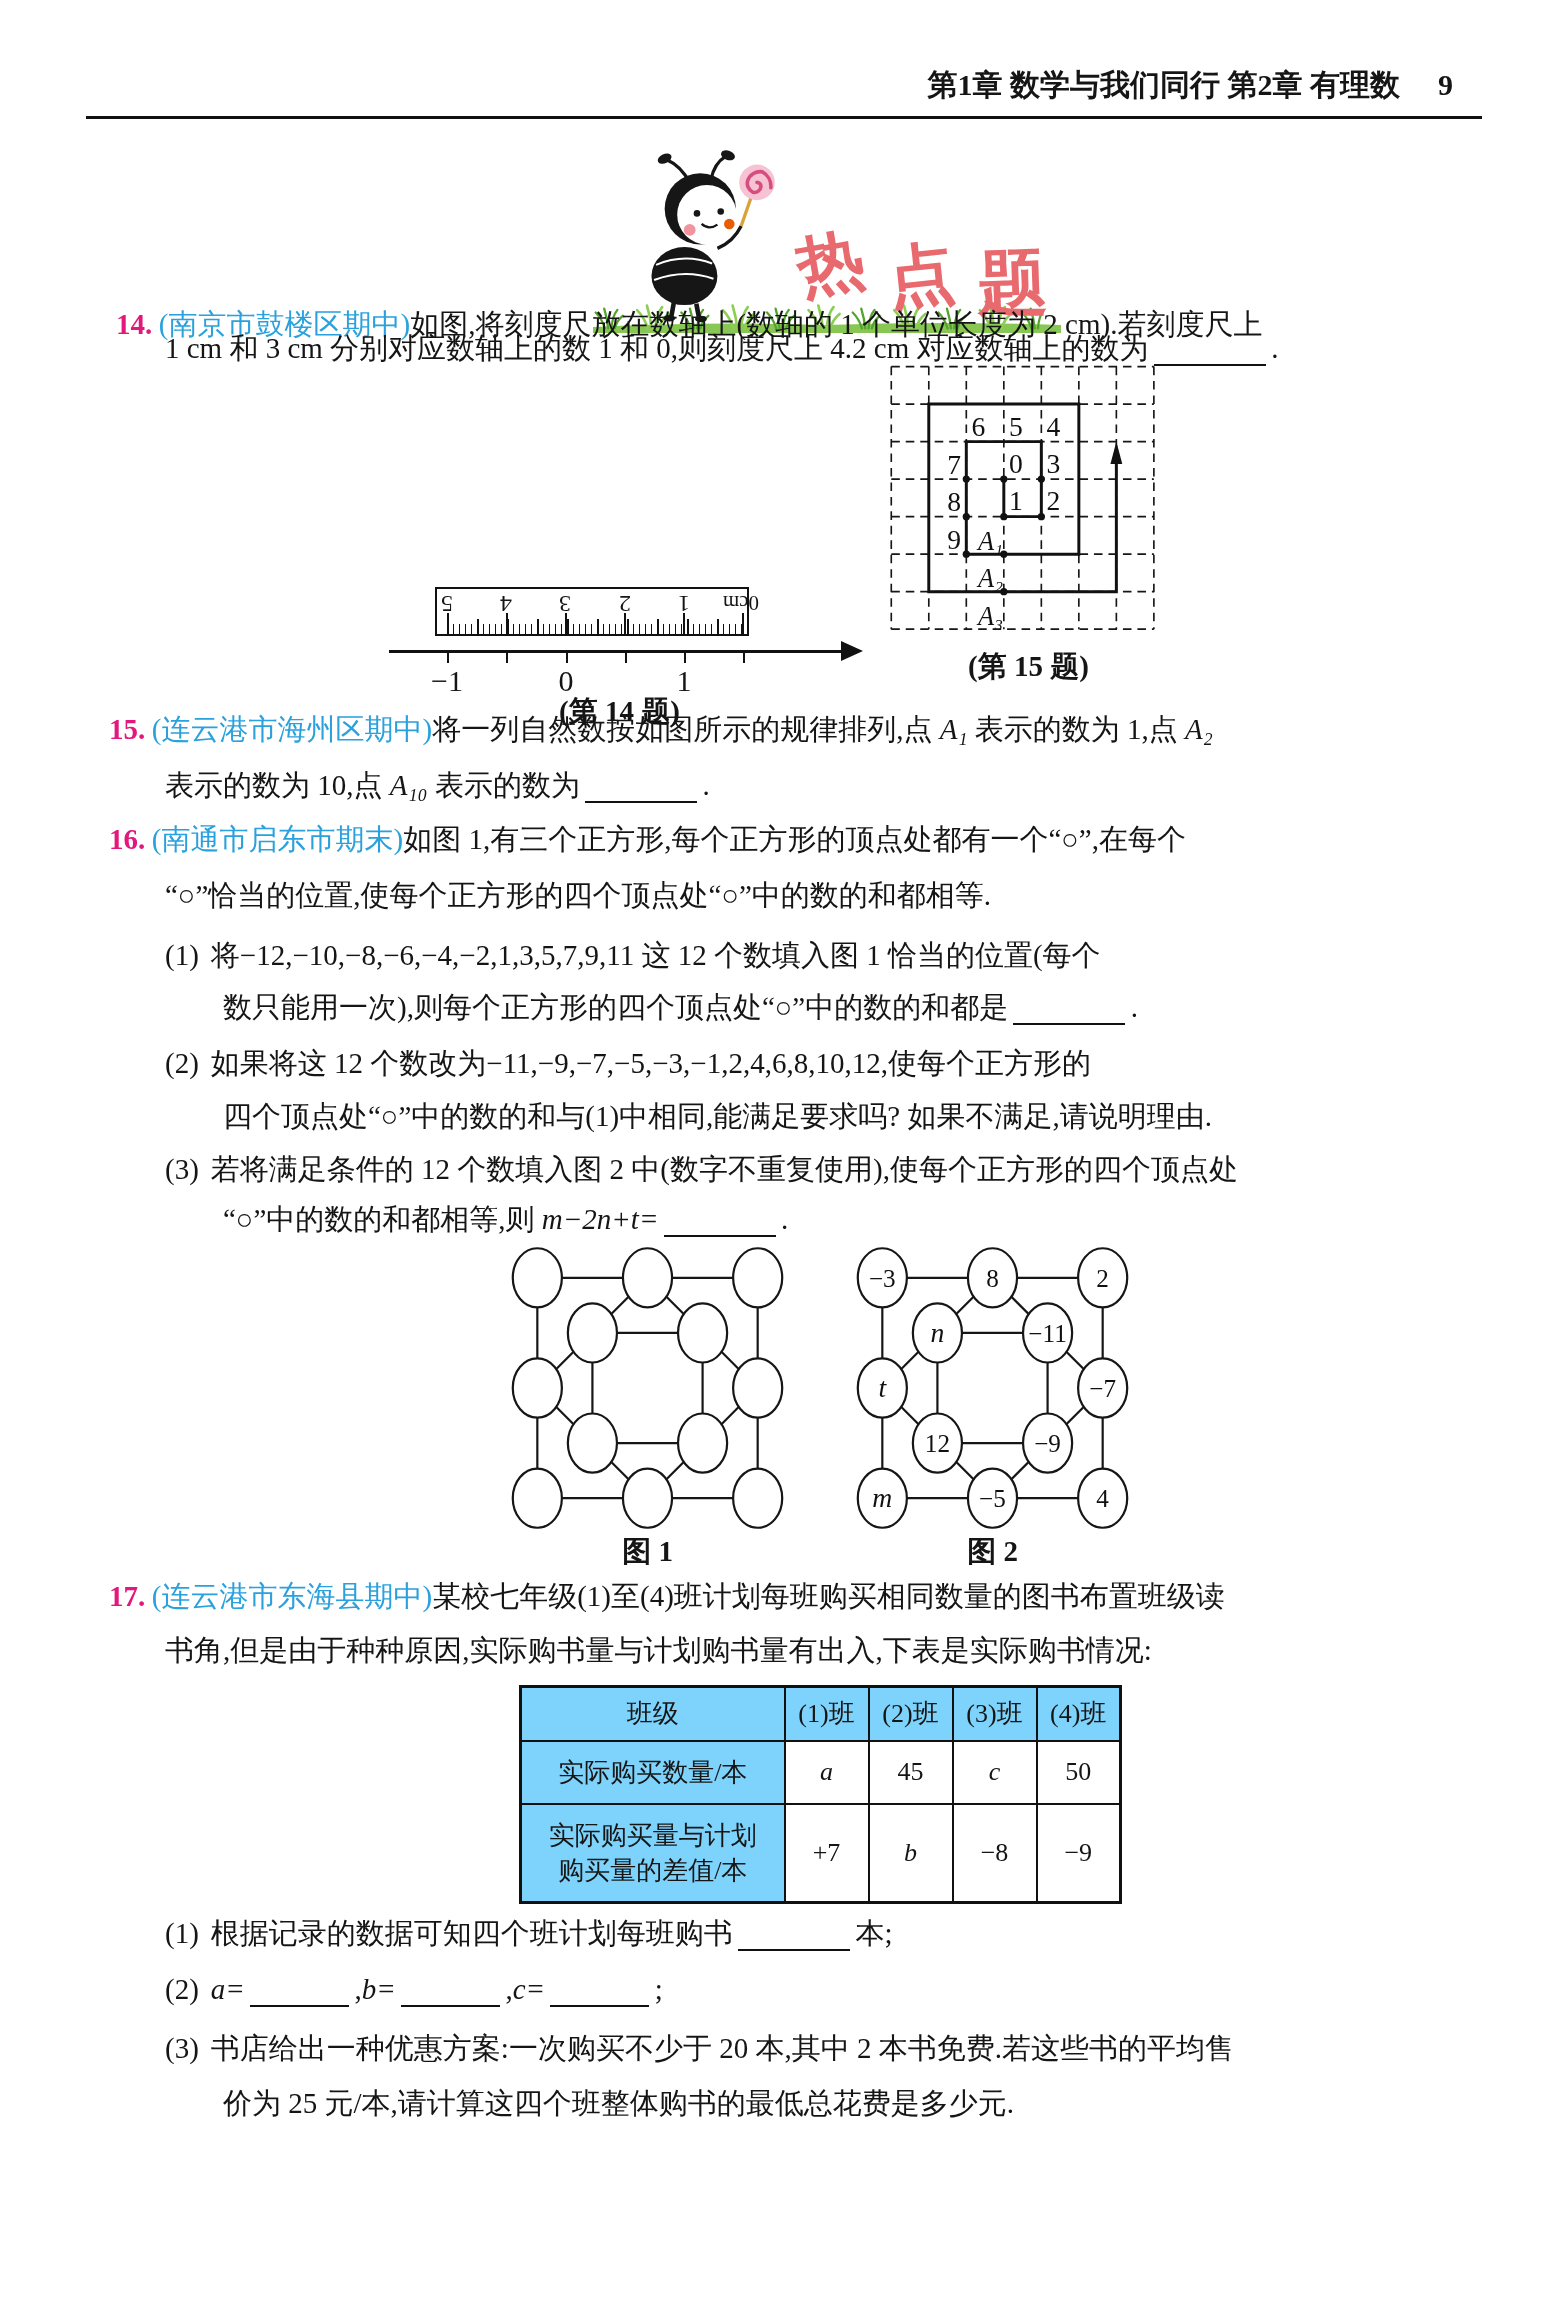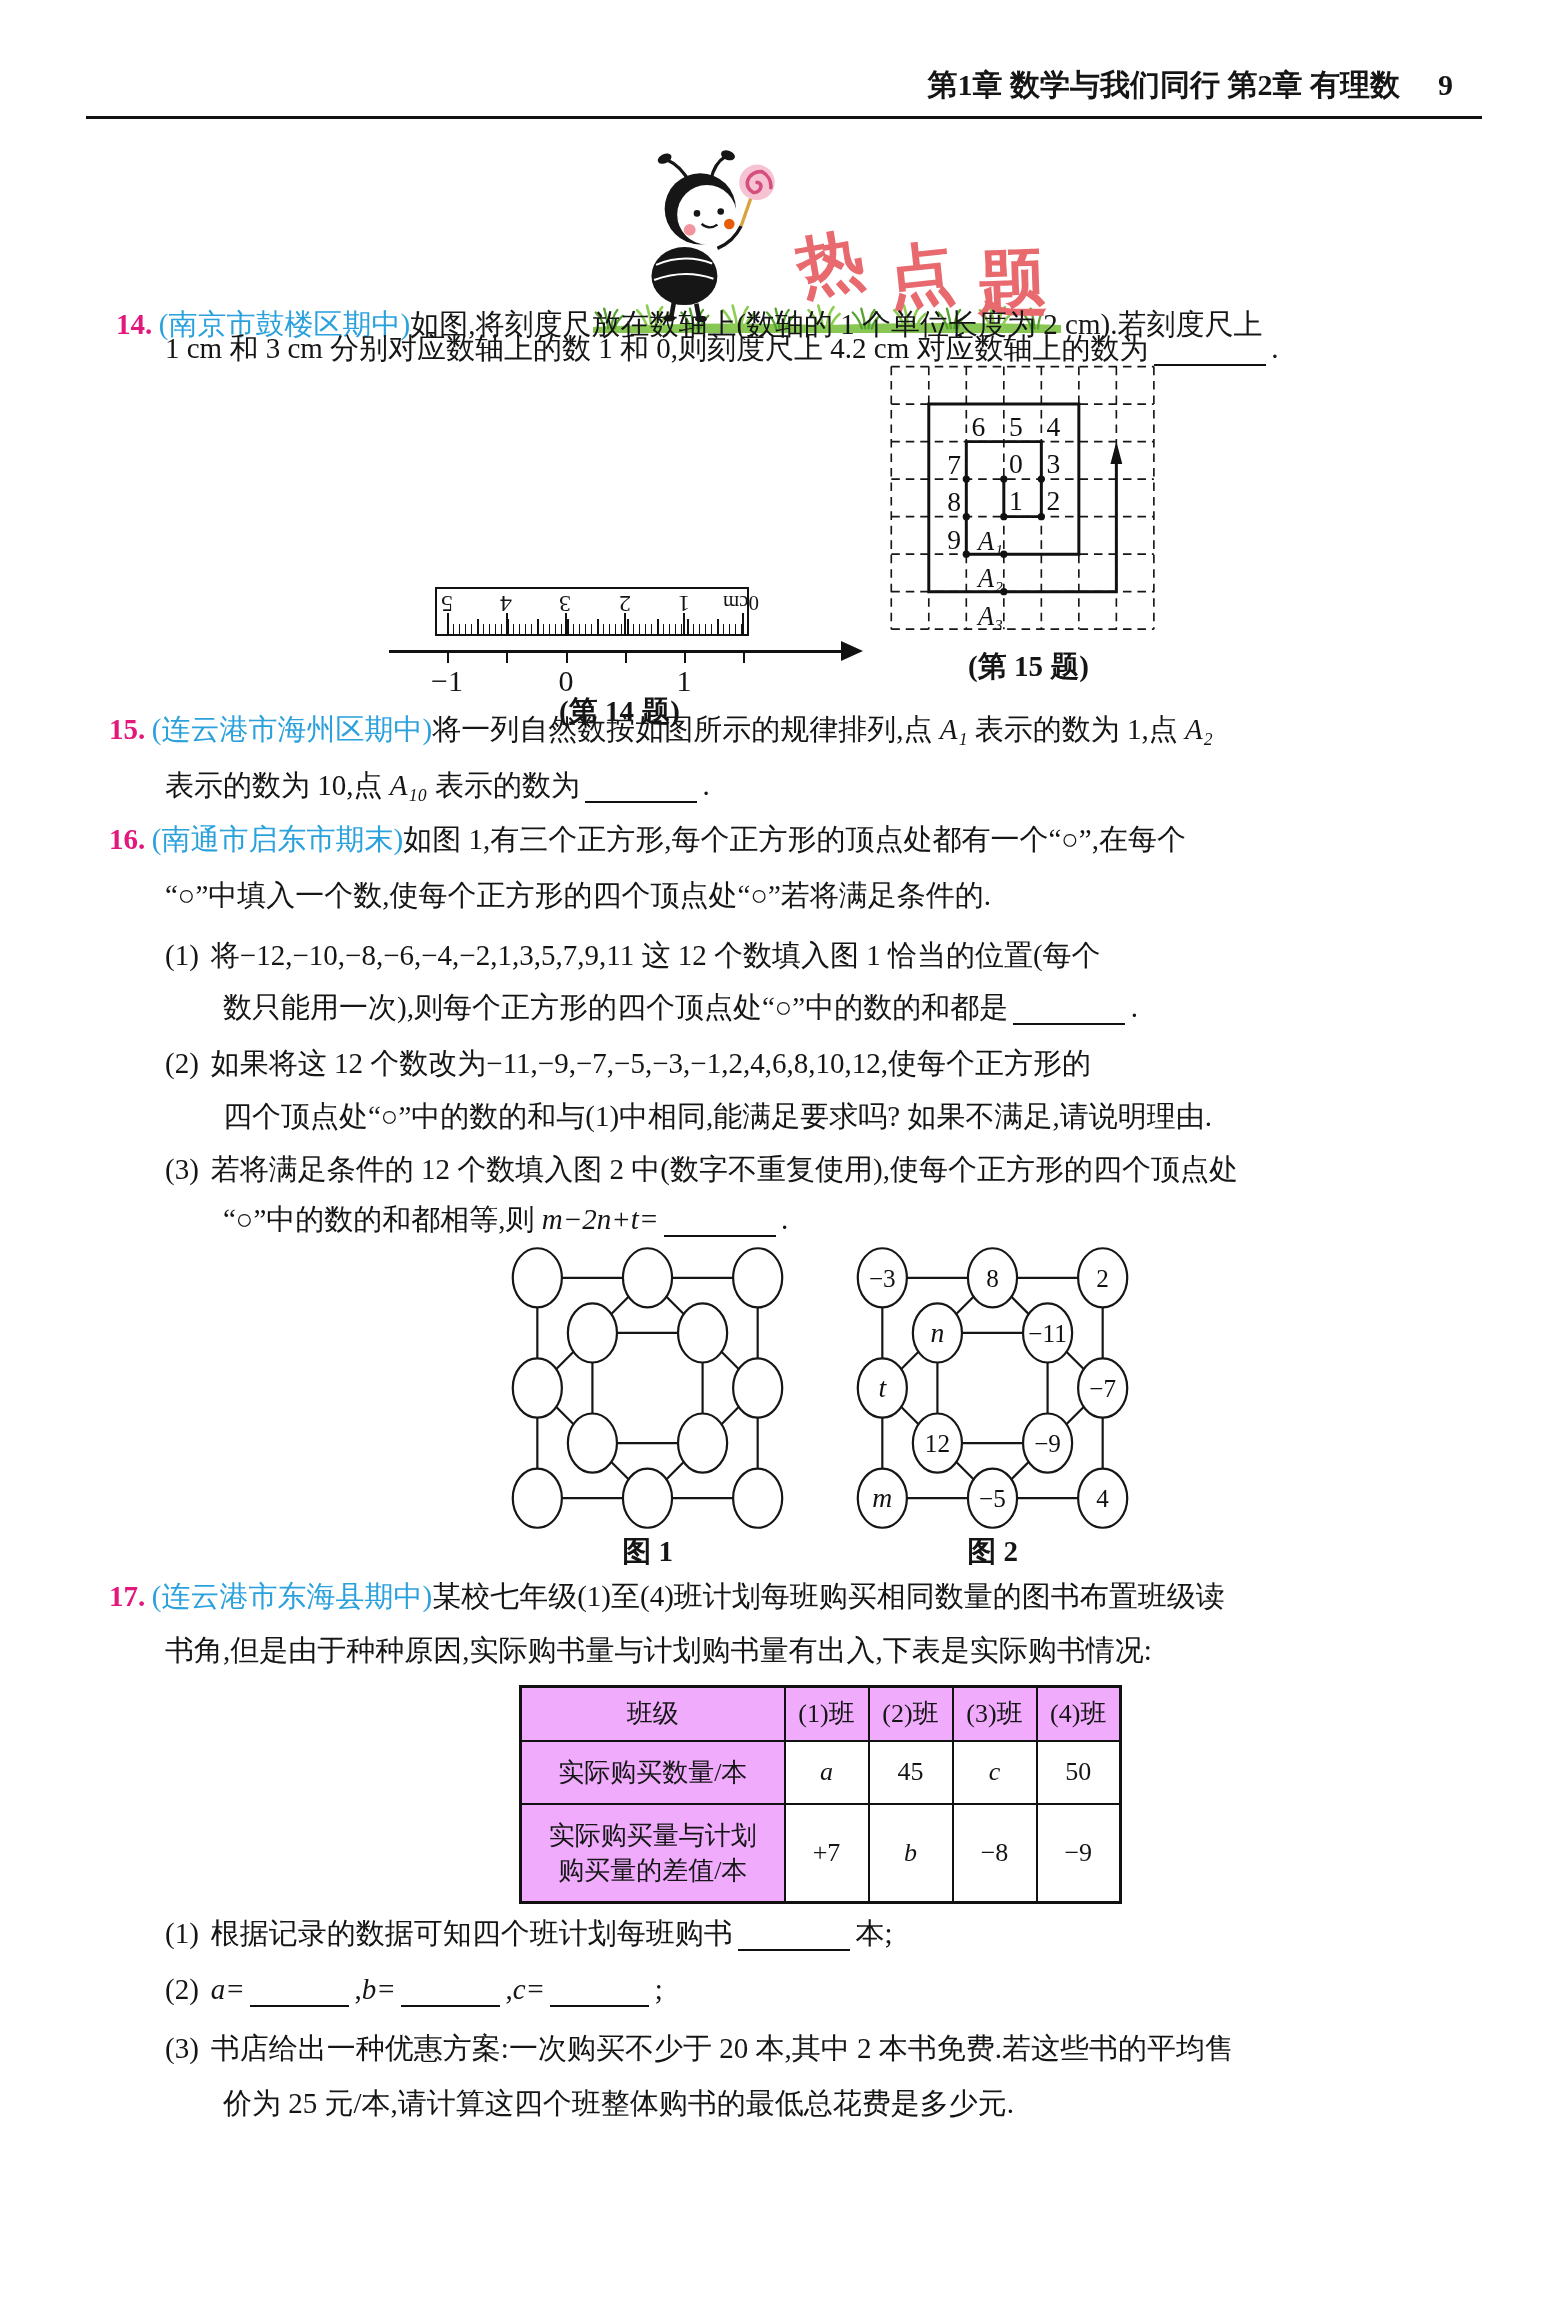--- a/index.html
+++ b/index.html
@@ -29,21 +29,21 @@
   .t-hf{height:15px;background:repeating-linear-gradient(90deg,#111 0 1.6px,transparent 1.6px 30px);}
   .t-cm{height:21px;background:repeating-linear-gradient(90deg,#111 0 2px,transparent 2px 59px);}
   .axisline{position:absolute;left:0;top:93px;width:453px;height:2.6px;background:#111;}
   .axishead{position:absolute;left:452px;top:84px;width:0;height:0;
             border-left:22.4px solid #111;border-top:10px solid transparent;border-bottom:10px solid transparent;}
   .axistick{position:absolute;top:93px;width:2px;height:13px;background:#111;}
   .axislab{position:absolute;top:107px;transform:translateX(-50%);font-size:30px;}
   
   table.ptable{position:absolute;border-collapse:collapse;border:3.3px solid #111;background:#fff;}
   table.ptable td{border:2px solid #111;font-size:26px;text-align:center;vertical-align:middle;padding:0 9.2px;}
-  td.pink{background:#f0abfc;}
+  td.pink{background:#7dd3fc;}
   td.lbl{text-align:center;}
   svg text{font-family:"Liberation Serif","DejaVu Serif",serif;}
 </style>
 </head>
 <body>
 
 <div class="abs" style="left:0;top:0;width:1564px;height:1911px;">
 
   <div class="hdr">
     <span>第1章  数学与我们同行  第2章  有理数</span><span class="pgnum">9</span>
@@ -241,21 +241,21 @@
     <span class="num">15.</span><span class="src">(连云港市海州区期中)</span><span>将一列自然数按如图所示的规律排列,点 </span><span class="it">A₁</span><span> 表示的数为 1,点 </span><span class="it">A₂</span>
   </div>
   <div class="line" style="left:165px;top:766px;">
     <span>表示的数为 10,点 </span><span class="it">A₁₀</span><span> 表示的数为</span><span class="blank w170"></span><span>.</span>
   </div>
 
   <div class="line" style="left:109px;top:820px;">
     <span class="num">16.</span><span class="src">(南通市启东市期末)</span><span>如图 1,有三个正方形,每个正方形的顶点处都有一个“○”,在每个</span>
   </div>
   <div class="line" style="left:165px;top:876px;">
-    <span>“○”中填入一个数,使每个正方形的四个顶点处“○”若将满足条件的.</span>
+    <span>“○”恰当的位置,使每个正方形的四个顶点处“○”中的数的和都相等.</span>
   </div>
   <div class="line" style="left:165px;top:936px;">
     <span class="tag">(1)</span><span>将−12,−10,−8,−6,−4,−2,1,3,5,7,9,11 这 12 个数填入图 1 恰当的位置(每个</span>
   </div>
   <div class="line" style="left:223px;top:988px;">
     <span>数只能用一次),则每个正方形的四个顶点处“○”中的数的和都是</span><span class="blank w170"></span><span>.</span>
   </div>
   <div class="line" style="left:165px;top:1044px;">
     <span class="tag">(2)</span><span>如果将这 12 个数改为−11,−9,−7,−5,−3,−1,2,4,6,8,10,12,使每个正方形的</span>
   </div>

